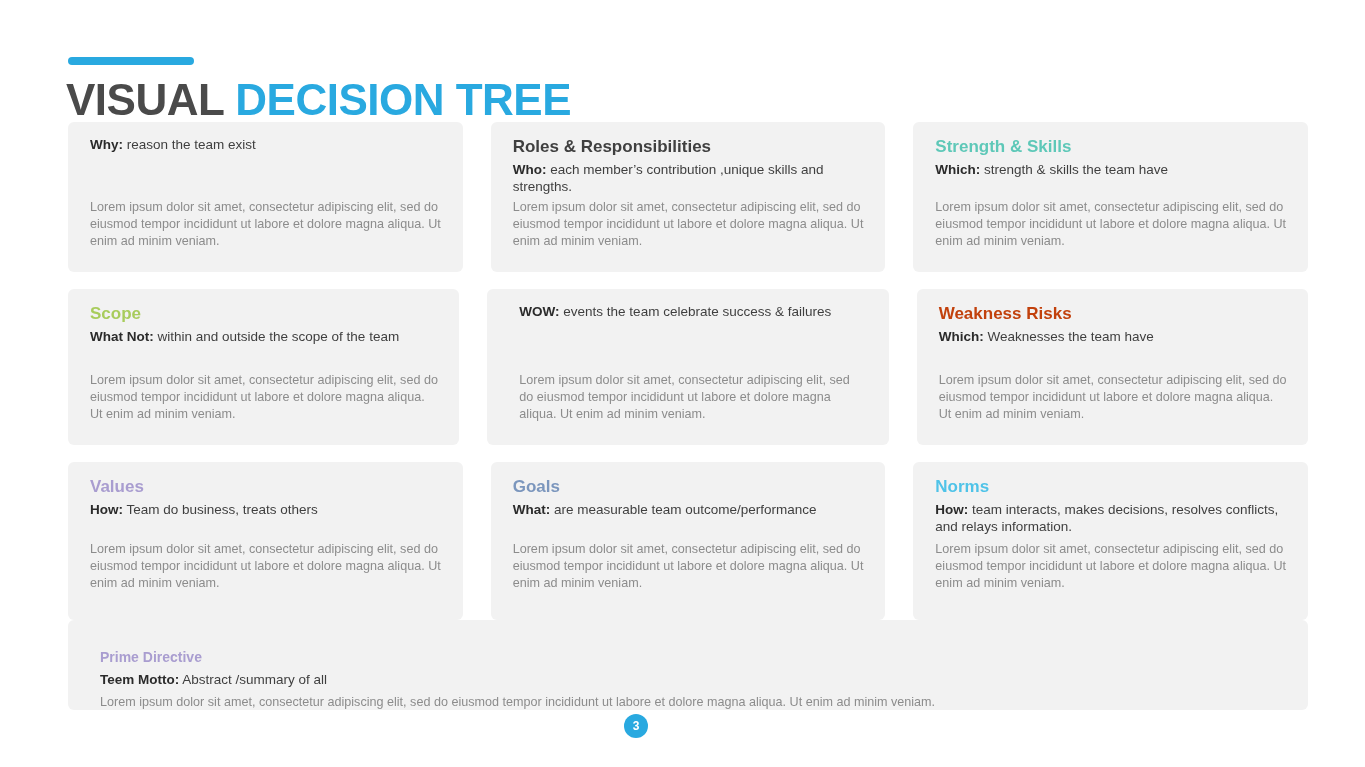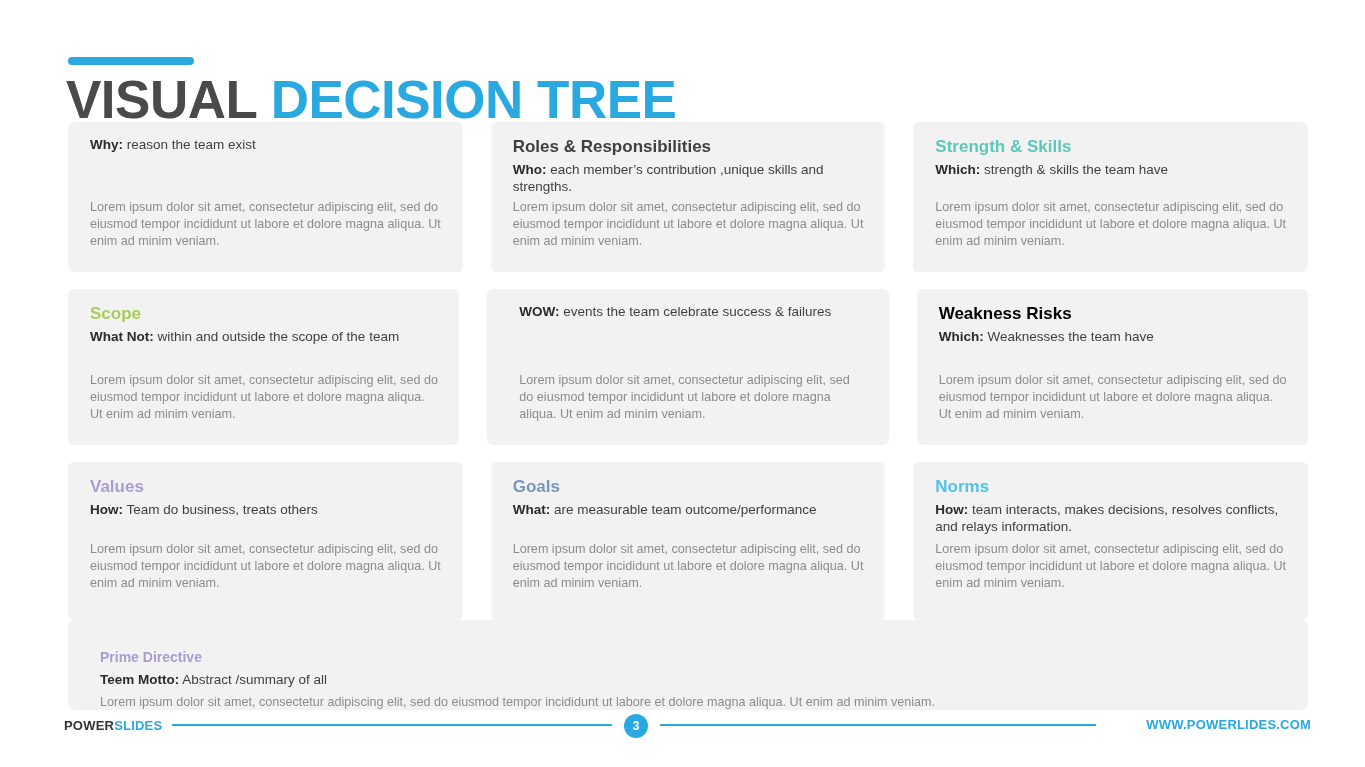--- a/index.html
+++ b/index.html
@@ -28,21 +28,21 @@
     width: 126px;
     height: 8px;
     background: #29a9e0;
     border-radius: 4px;
   }
 
   .page-title {
     position: absolute;
     left: 66px;
     top: 72px;
-    font-size: 53px;
+    font-size: 44px;
     font-weight: bold;
     letter-spacing: -0.5px;
     line-height: 56px;
     white-space: nowrap;
   }
   .title-dark { color: #4a4a4a; }
   .title-accent { color: #29a9e0; }
 
   
   .grid {
@@ -241,21 +241,21 @@
       </div>
 
       <div class="card indent">
         <div class="card-lead">
           <span class="k">WOW:</span><span> events the team celebrate success &amp; failures</span>
         </div>
         <div class="card-body">Lorem ipsum dolor sit amet, consectetur adipiscing elit, sed do eiusmod tempor incididunt ut labore et dolore magna aliqua. Ut enim ad minim veniam.</div>
       </div>
 
       <div class="card">
-        <div class="card-title" style="color: #000000;">Weakness Risks</div>
+        <div class="card-title" style="color: #c2410c;">Weakness Risks</div>
         <div class="card-lead">
           <span class="k">Which:</span><span> Weaknesses the team have</span>
         </div>
         <div class="card-body">Lorem ipsum dolor sit amet, consectetur adipiscing elit, sed do eiusmod tempor incididunt ut labore et dolore magna aliqua. Ut enim ad minim veniam.</div>
       </div>
     </div>
 
     <div class="row row-3">
       <div class="card body-high">
         <div class="card-title" style="color: rgb(169, 157, 208);">Values</div>
@@ -285,23 +285,15 @@
   </div>
 
   <div class="prime-panel">
     <div class="prime-title" style="color: rgb(169, 157, 208);">Prime Directive</div>
     <div class="prime-lead">
       <span class="k">Teem Motto:</span><span> Abstract /summary of all</span>
     </div>
     <div class="prime-body">Lorem ipsum dolor sit amet, consectetur adipiscing elit, sed do eiusmod tempor incididunt ut labore et dolore magna aliqua. Ut enim ad minim veniam.</div>
   </div>
 
-  <div class="footer">
-    <div class="footer-brand">
-      <span class="brand-dark">POWER</span><span class="brand-accent">SLIDES</span>
-    </div>
-    <div class="footer-line-left"></div>
-    <div class="footer-line-right"></div>
-    <div class="footer-url">WWW.POWERLIDES.COM</div>
-  </div>
   <div class="page-badge">3</div>
 
 </div>
 
 </body></html>

